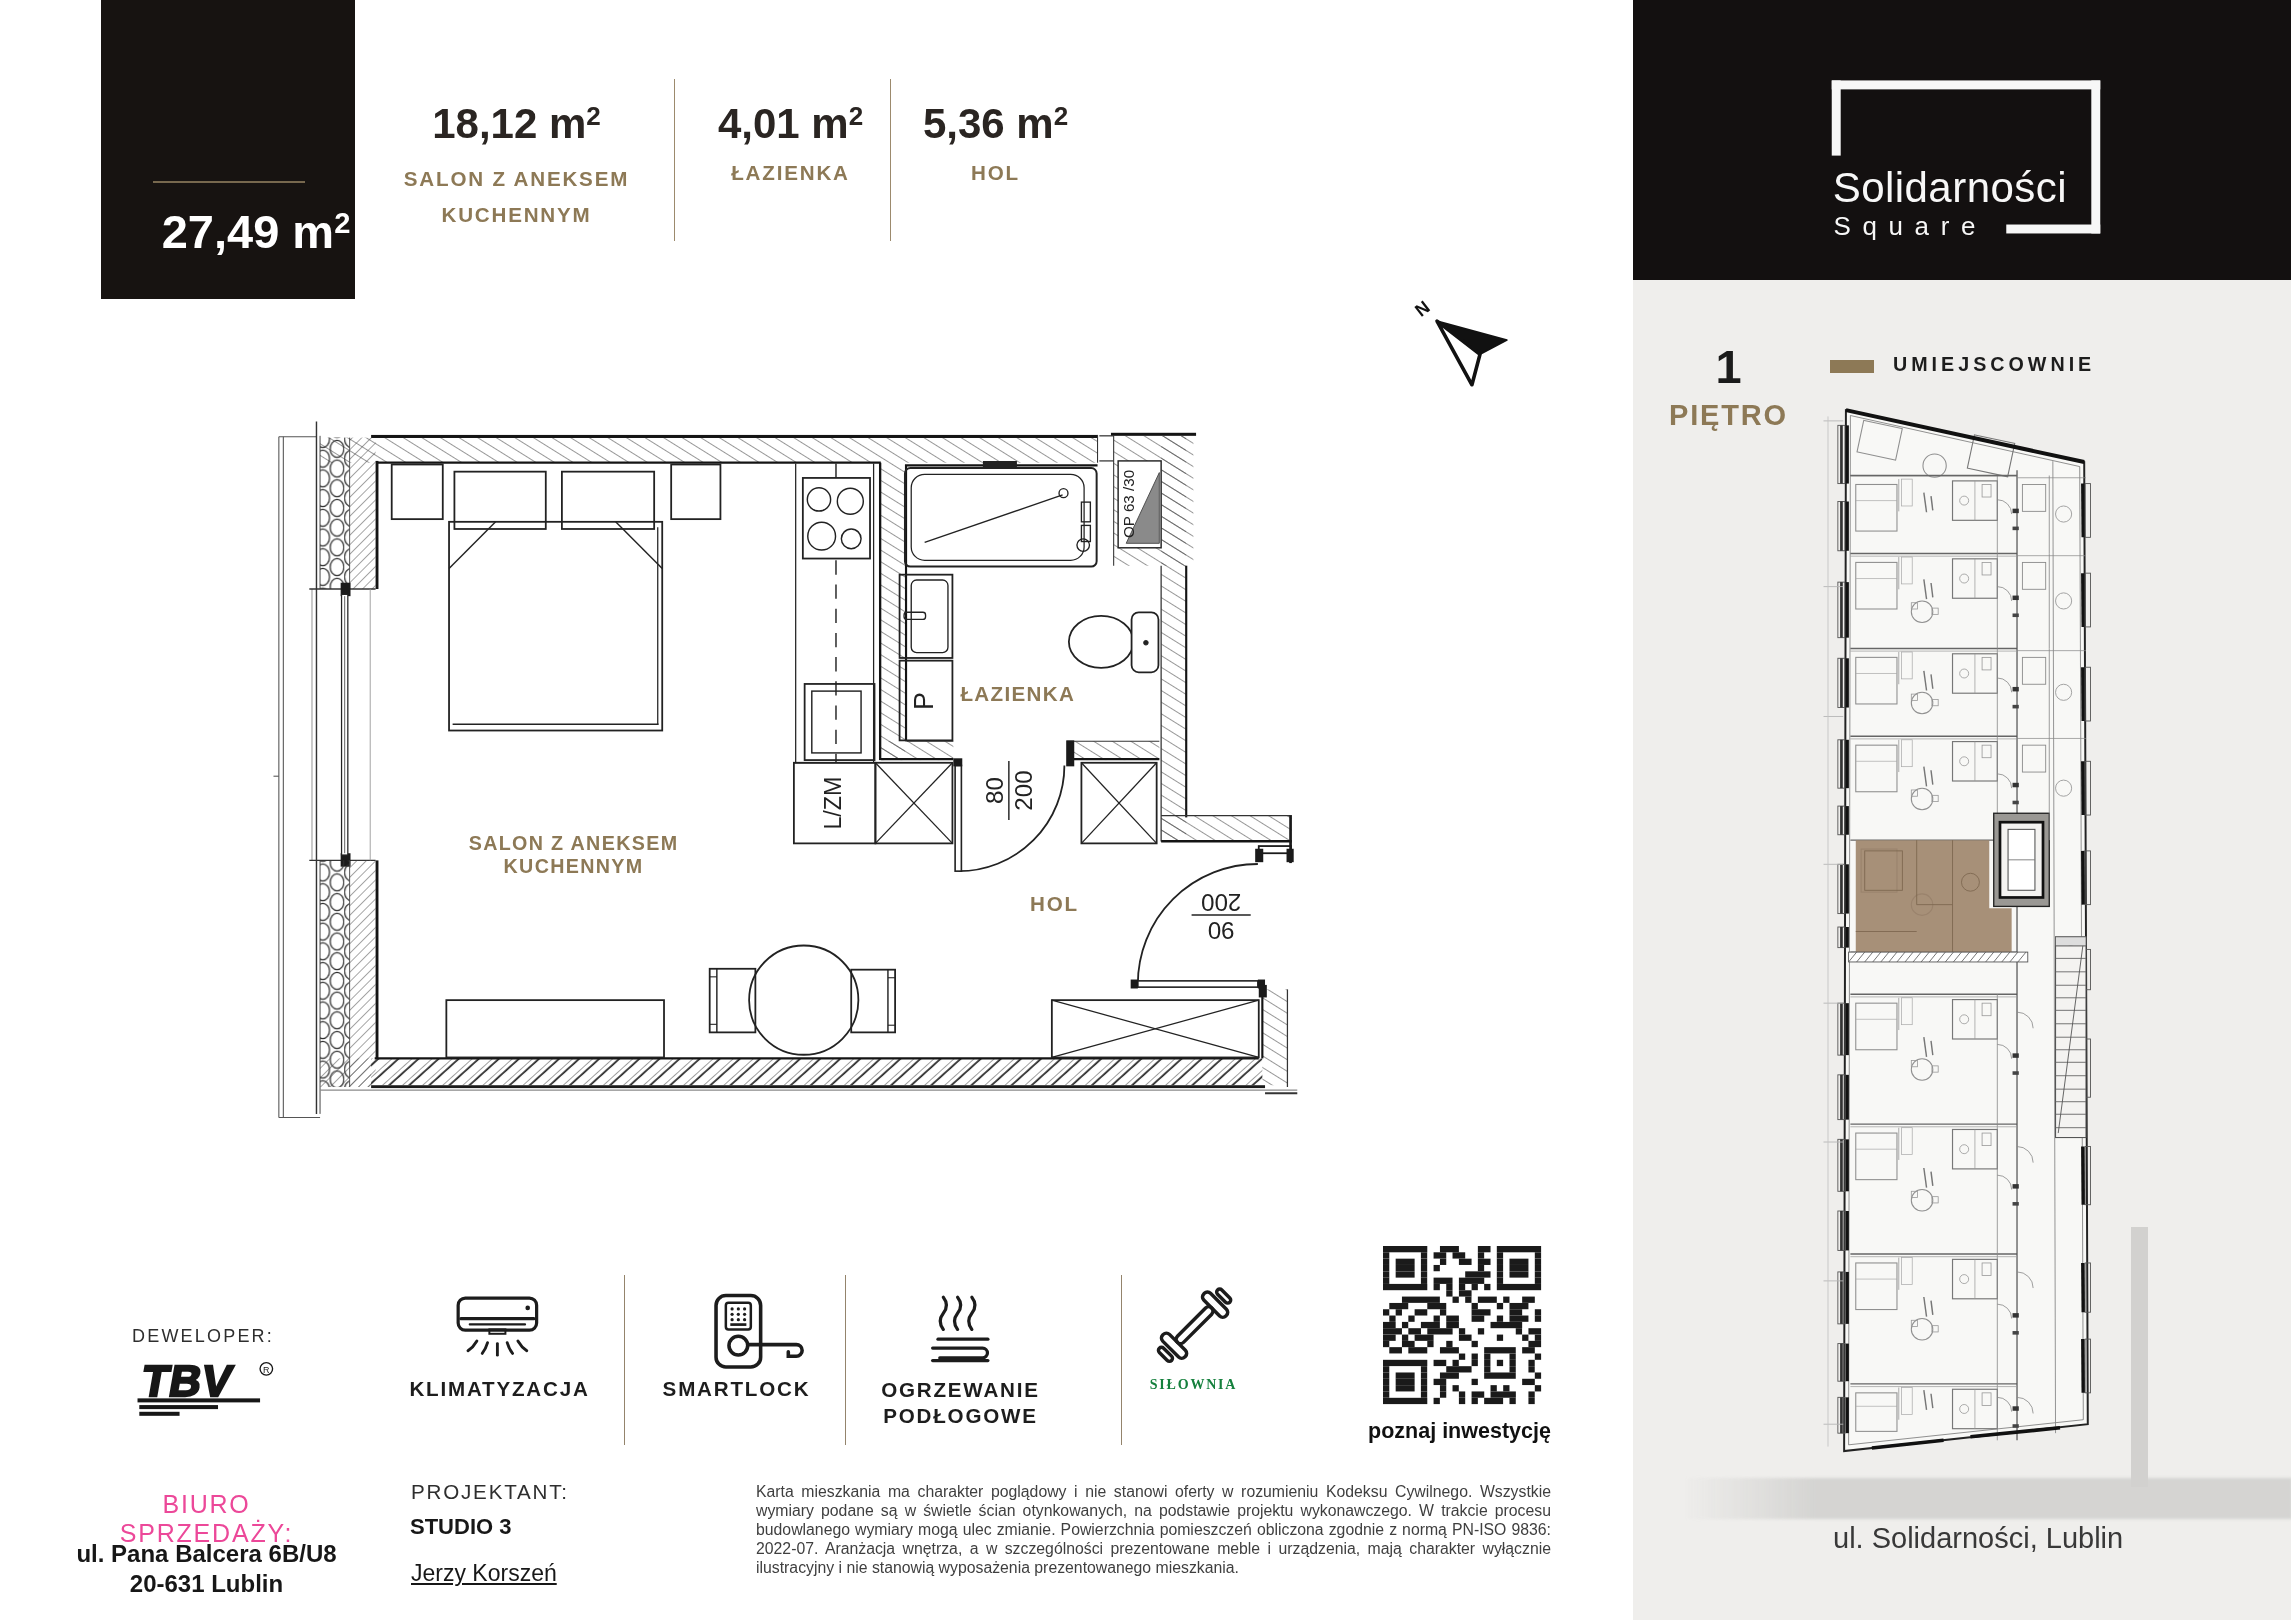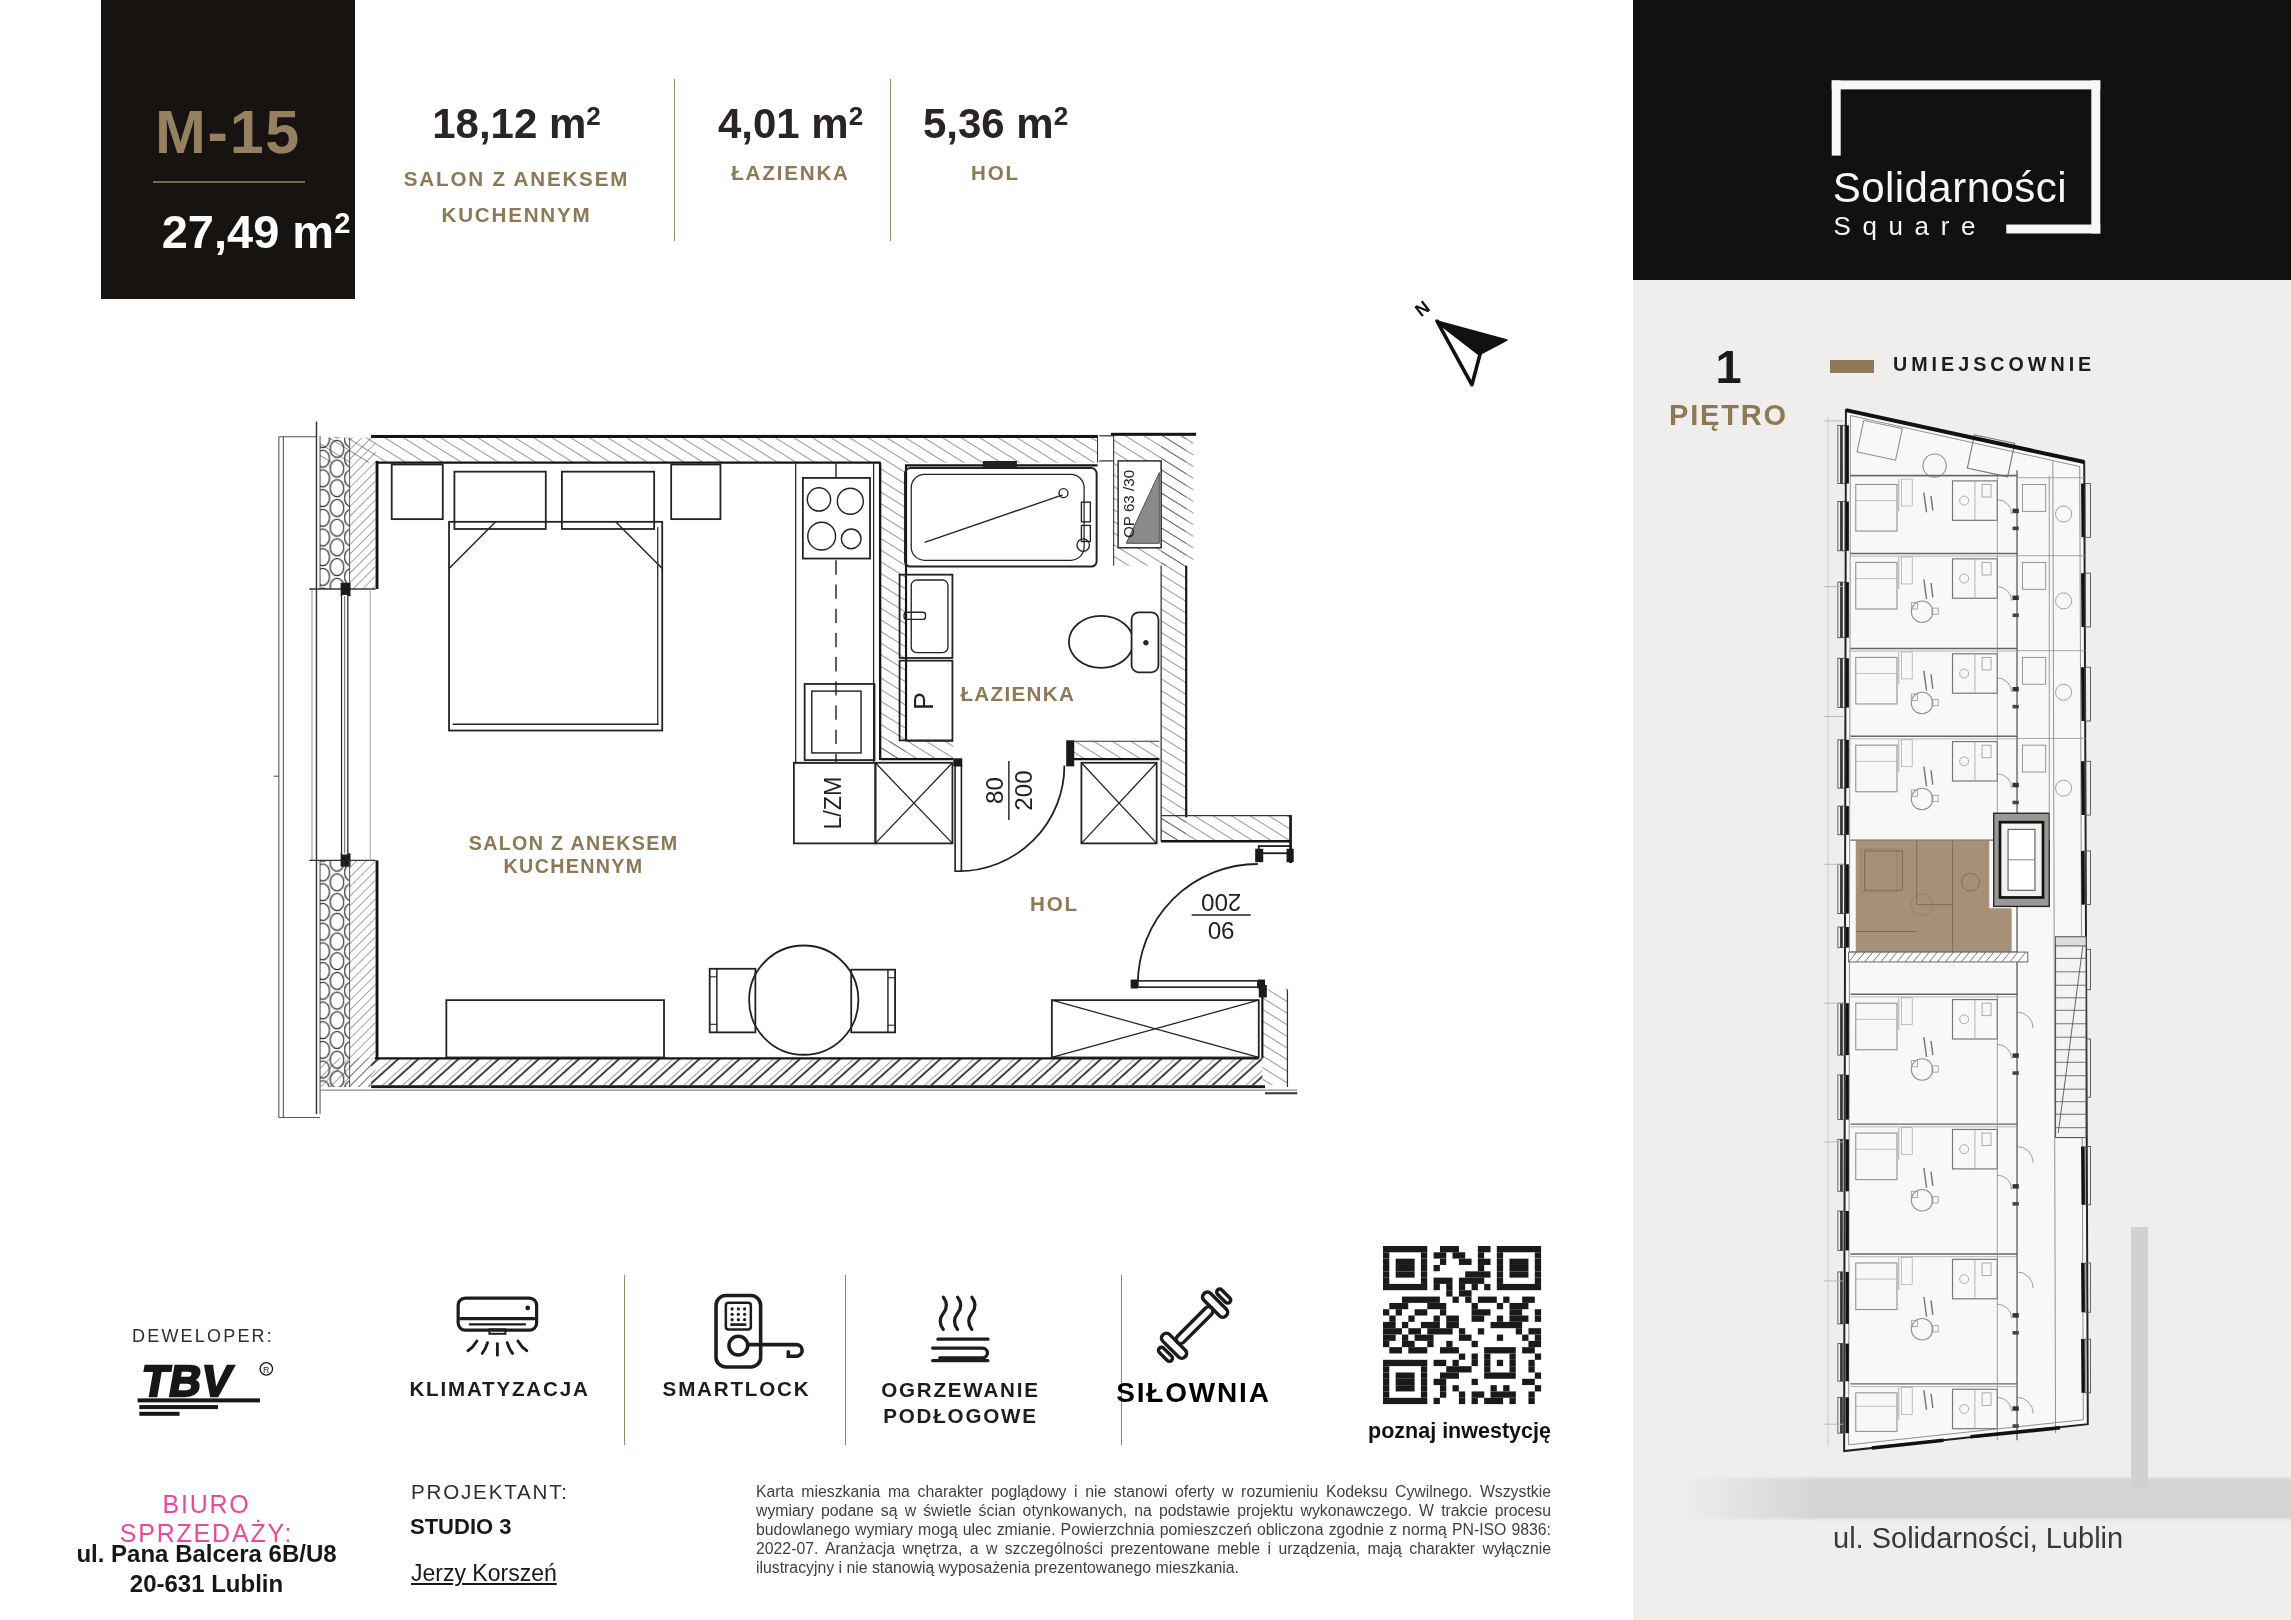--- a/index.html
+++ b/index.html
@@ -8,21 +8,20 @@
   .abs{position:absolute;}
   .bronze{color:#8d7956;}
   .ctr{text-align:center;}
 </style>
 </head>
 <body>
 <div id="page">
 
 <div class="abs" style="left:101px;top:0;width:254px;height:299px;background:#171311;"></div>
 
-<div class="abs ctr" style="left:101px;top:97px;width:254px;font-size:61px;font-weight:bold;color:#95815f;letter-spacing:1.8px;">M-15</div>
 
 <div class="abs" style="left:153px;top:181px;width:152px;height:1.8px;background:#77684e;"></div>
 
 <div class="abs ctr" style="left:101px;top:204px;width:254px;font-size:47px;font-weight:bold;color:#fff;padding-left:28px;">27,49 m<span style="font-size:0.62em;vertical-align:0.5em;">2</span></div>
 
 <div class="abs ctr" style="left:391px;top:100px;width:251px;font-size:42px;font-weight:bold;color:#2a2522;">18,12 m<span style="font-size:0.62em;vertical-align:0.5em;">2</span></div>
 
 <div class="abs ctr bronze" style="left:391px;top:161px;width:251px;font-size:20.6px;font-weight:bold;letter-spacing:1.8px;line-height:36px;">SALON Z ANEKSEM<br>KUCHENNYM</div>
 
 <div class="abs" style="left:674px;top:79px;width:0.9px;height:162px;background:#9c8a6d;"></div>
@@ -380,21 +379,21 @@
 <svg class="abs" style="left:1145px;top:1281px;" width="100" height="91" viewBox="0 0 115 105">
   <g transform="rotate(-45 57 51)" fill="none" stroke="#1c1c1c" stroke-width="4" stroke-linecap="round">
     <rect x="29" y="46" width="56" height="10" rx="5"></rect>
     <rect x="18" y="33" width="11" height="36" rx="5"></rect>
     <rect x="85" y="33" width="11" height="36" rx="5"></rect>
     <rect x="6" y="41" width="7" height="20" rx="3.5"></rect>
     <rect x="101" y="41" width="7" height="20" rx="3.5"></rect>
   </g>
 </svg>
 
-<div class="abs ctr" style="left:1059px;top:1377px;width:269px;font-size:28px;font-weight:bold;color:#000000;letter-spacing:1.8px;">SIŁOWNIA</div>
+<div class="abs ctr" style="left:1059px;top:1377px;width:269px;font-size:14px;font-weight:bold;color:#15803d;letter-spacing:1.8px;font-family:Liberation Serif, serif;">SIŁOWNIA</div>
 
 <svg class="abs" style="left:1383px;top:1246px;" width="159" height="159" viewBox="1544 1391 177 177">
 <g fill="#1a1a1a">
 <rect x="1544.0" y="1391.0" width="49.3" height="7.0"></rect>
 <rect x="1607.4" y="1391.0" width="21.1" height="7.0"></rect>
 <rect x="1649.6" y="1391.0" width="14.1" height="7.0"></rect>
 <rect x="1670.7" y="1391.0" width="49.3" height="7.0"></rect>
 <rect x="1544.0" y="1398.0" width="7.0" height="7.0"></rect>
 <rect x="1586.2" y="1398.0" width="7.0" height="7.0"></rect>
 <rect x="1600.3" y="1398.0" width="14.1" height="7.0"></rect>

